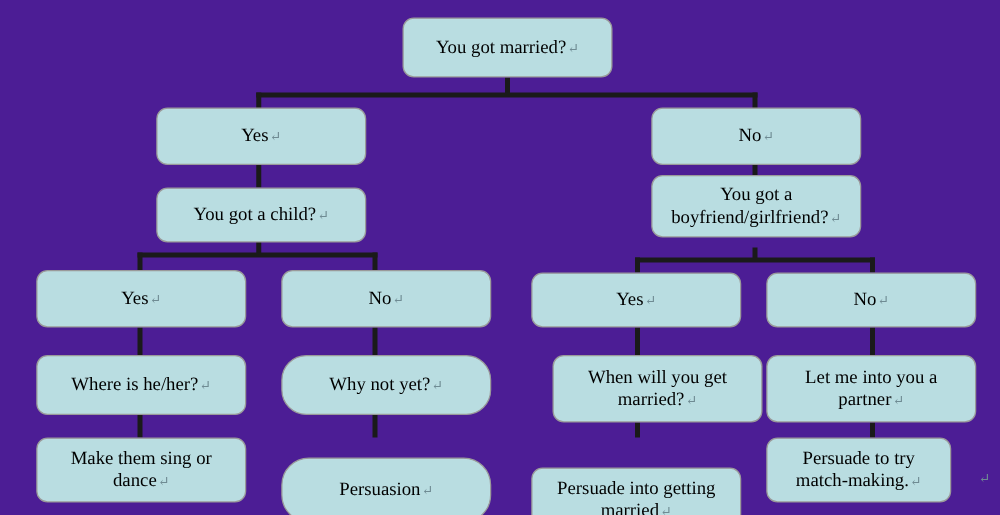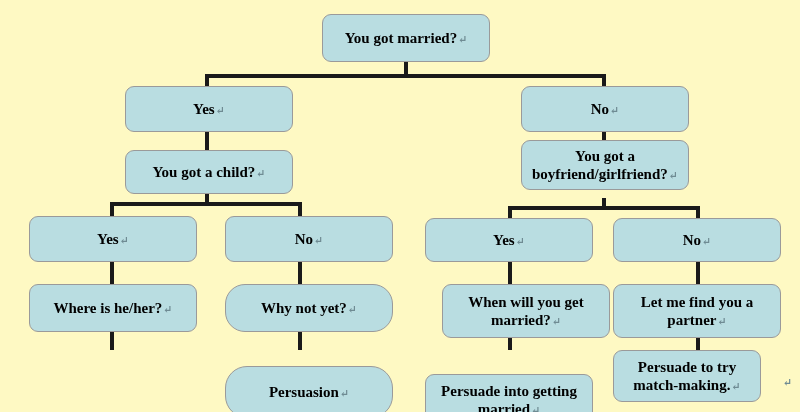--- a/index.html
+++ b/index.html
@@ -4,24 +4,23 @@
 <style>
   html, body {
     margin: 0;
     padding: 0;
     background: #ffffff;
   }
   #canvas {
     position: relative;
     width: 800px;
     height: 412px;
-    background: #fef9c3;
+    background: #4c1d95;
     font-family: "Liberation Serif", "DejaVu Serif", serif;
     overflow: hidden;
-    font-weight: bold;
   }
   .node {
     position: absolute;
     box-sizing: border-box;
     background: #b9dde1;
     border: 1px solid #9a9a9a;
     border-radius: 9px;
     display: flex;
     align-items: center;
     justify-content: center;
@@ -138,23 +137,26 @@
 
   <div class="node" style="left:225px; top:284px; width:168px; height:48px;border-radius:20px;">
     <span class="label"><span>Why not yet?</span><span class="pilcrow">↵</span></span>
   </div>
 
   <div class="node" style="left:442px; top:284px; width:168px; height:54px;">
     <span class="label"><span>When will you get</span><br><span>married?</span><span class="pilcrow">↵</span></span>
   </div>
 
   <div class="node" style="left:613px; top:284px; width:168px; height:54px;">
-    <span class="label"><span>Let me find you a</span><br><span>partner</span><span class="pilcrow">↵</span></span>
+    <span class="label"><span>Let me into you a</span><br><span>partner</span><span class="pilcrow">↵</span></span>
   </div>
 
+  <div class="node" style="left:29px; top:350px; width:168px; height:52px;">
+    <span class="label"><span>Make them sing or</span><br><span>dance</span><span class="pilcrow">↵</span></span>
+  </div>
 
   <div class="node" style="left:225px; top:366px; width:168px; height:52px;border-radius:22px;">
     <span class="label"><span>Persuasion</span><span class="pilcrow">↵</span></span>
   </div>
 
   <div class="node" style="left:425px; top:350px; width:168px; height:52px;margin-top:24px;">
     <span class="label"><span>Persuade into getting</span><br><span>married</span><span class="pilcrow">↵</span></span>
   </div>
 
   <div class="node" style="left:613px; top:350px; width:148px; height:52px;">

